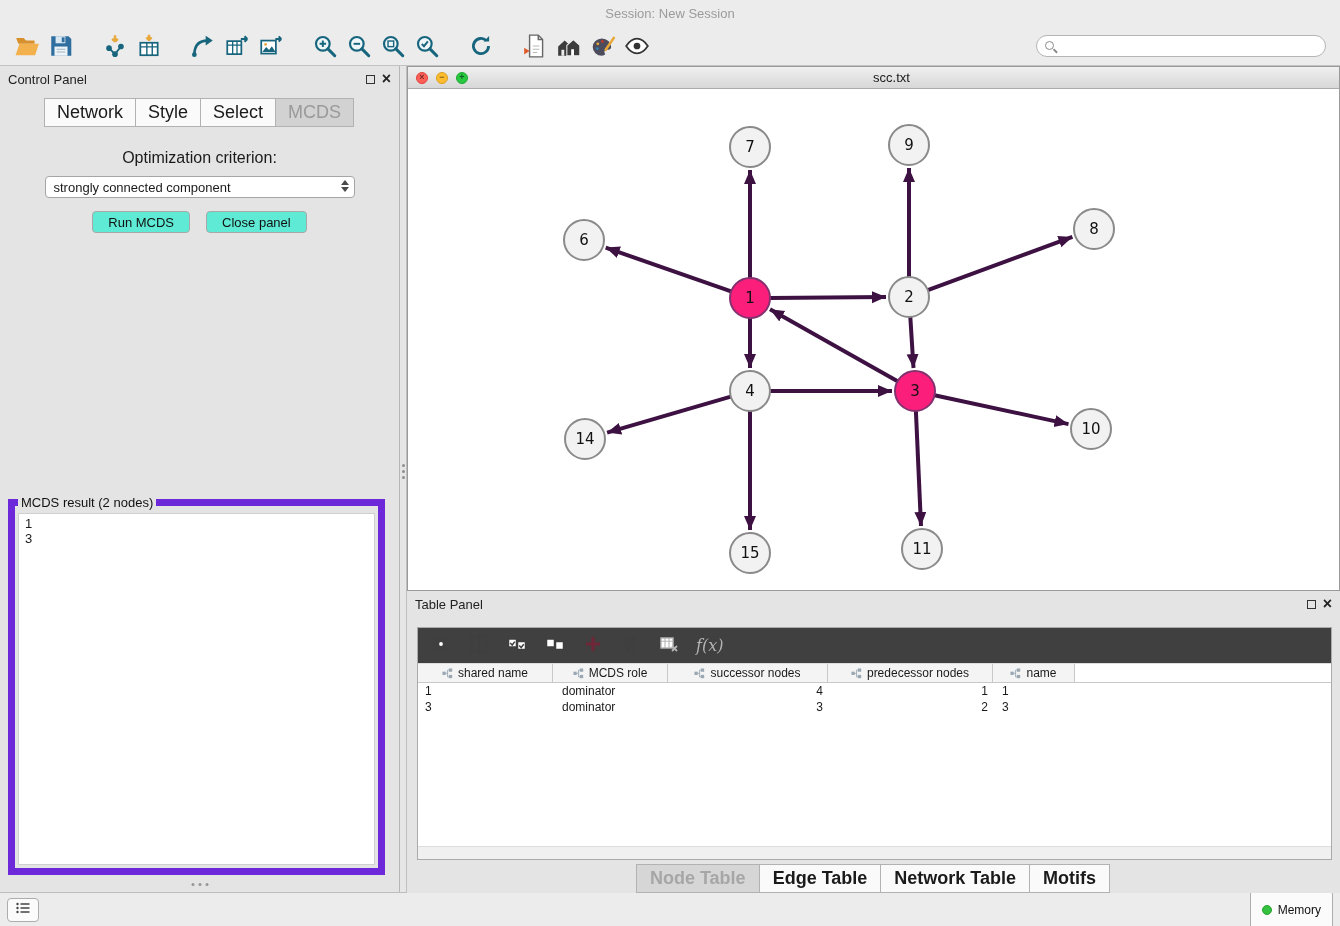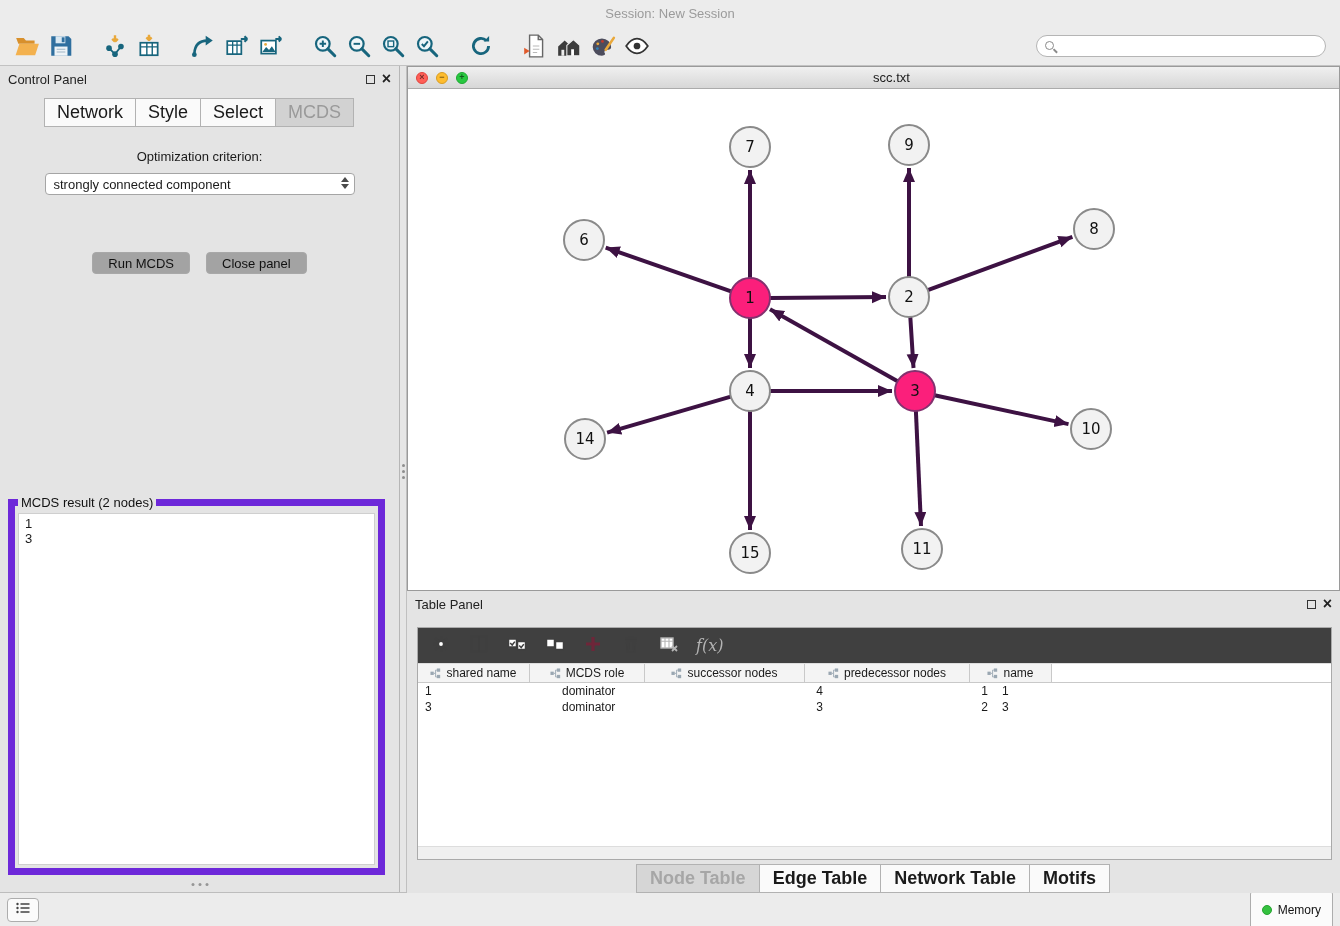--- a/index.html
+++ b/index.html
@@ -37,32 +37,32 @@
   .float-btn { width:9px; height:9px; border:1.5px solid #333; display:inline-block; }
   .close-btn { font-size:16px; font-weight:bold; color:#222; line-height:12px; }
 
   .tabs { display:flex; justify-content:center; }
   .cp-tabs { margin-top:6px; }
   .tab { font-size:18px; padding:3px 12px; background:#fafafa; border:1px solid #b2b2b2;
          margin-left:-1px; color:#1a1a1a; cursor:default; white-space:nowrap; }
   .tab.active { background:#d2d2d2; color:#9a9a9a; }
 
   .cp-body { text-align:center; }
-  .opt-label { margin-top:22px; font-size:13px; }
+  .opt-label { margin-top:22px; font-size:16px; }
   .select { width:310px; height:22px; margin:9px auto 0; background:#fff; border:1px solid #a5a5a5;
             border-radius:4px; display:flex; align-items:center; padding-left:8px; font-size:13px;
             position:relative; text-align:left; }
   .stepper { position:absolute; right:5px; top:3px; display:flex; flex-direction:column; align-items:center; gap:2px; }
   .stepper .up { width:0; height:0; border-left:4px solid transparent; border-right:4px solid transparent;
                  border-bottom:5px solid #4a4a4a; }
   .stepper .down { width:0; height:0; border-left:4px solid transparent; border-right:4px solid transparent;
                    border-top:5px solid #4a4a4a; }
   .cp-buttons { margin-top:13px; display:flex; justify-content:center; gap:16px; }
-  .btn { height:22px; padding:0 15px; background:#a3a3a3; border:1px solid #a8a8a8; border-radius:4px;
-         font-size:13px; font-family:"Liberation Sans", sans-serif; color:#111; cursor:default;margin-top:44px; }
+  .btn { height:22px; padding:0 15px; background:#5eead4; border:1px solid #a8a8a8; border-radius:4px;
+         font-size:13px; font-family:"Liberation Sans", sans-serif; color:#111; cursor:default; }
 
   .mcds-result { position:absolute; left:8px; right:14px; top:429px; bottom:17px;
                  border:7px solid #6d28d9; padding:3px; display:flex; flex-direction:row; }
   .mcds-result legend { font-size:13px; padding:0 3px; color:#111; }
   .result-text { flex:1; background:#fff; border:1px solid #cfcfcf; white-space:pre;
                  font-size:13px; padding:2px 6px; overflow:hidden; }
   .cp-grip { position:absolute; bottom:6px; left:50%; transform:translateX(-50%); display:flex; gap:4px; }
   .cp-grip i { width:3px; height:3px; background:#969696; border-radius:50%; }
 
   
@@ -473,21 +473,21 @@
             <span class="tpbtn">
                 <span><svg viewBox="0 0 20 20" width="20" height="20">
                     <rect x="2" y="4" width="12" height="10" fill="#fff" stroke="#b5b5b5" stroke-width="1.4"></rect>
                     <path d="M2 7.3h12M6 4v10M10 4v10" stroke="#b5b5b5" stroke-width="1.1"></path>
                     <path d="M13 12l5 5M18 12l-5 5" stroke="#b5b5b5" stroke-width="1.8"></path>
                   </svg></span>
               </span>
             <span class="fx">f(x)</span>
           </div>
           <div class="t-head" id="t-head">
-              <div class="th" style="width: 112px; text-align: center;">
+              <div class="th" style="width: 135px; text-align: center;">
                 <svg viewBox="0 0 12 12" width="11" height="11">
                   <rect x="0.5" y="4" width="3.6" height="3.6" fill="#9aa7b2"></rect>
                   <rect x="7.5" y="0.5" width="3.6" height="3.6" fill="#9aa7b2"></rect>
                   <rect x="7.5" y="7.5" width="3.6" height="3.6" fill="#9aa7b2"></rect>
                   <path d="M4.1 5.8h2V2.3h1.4M6.1 5.8v3.9h1.4" stroke="#9aa7b2" fill="none" stroke-width="1"></path>
                 </svg>
                 <span>shared name</span>
               </div>
               <div class="th" style="width: 115px;">
                 <svg viewBox="0 0 12 12" width="11" height="11">

